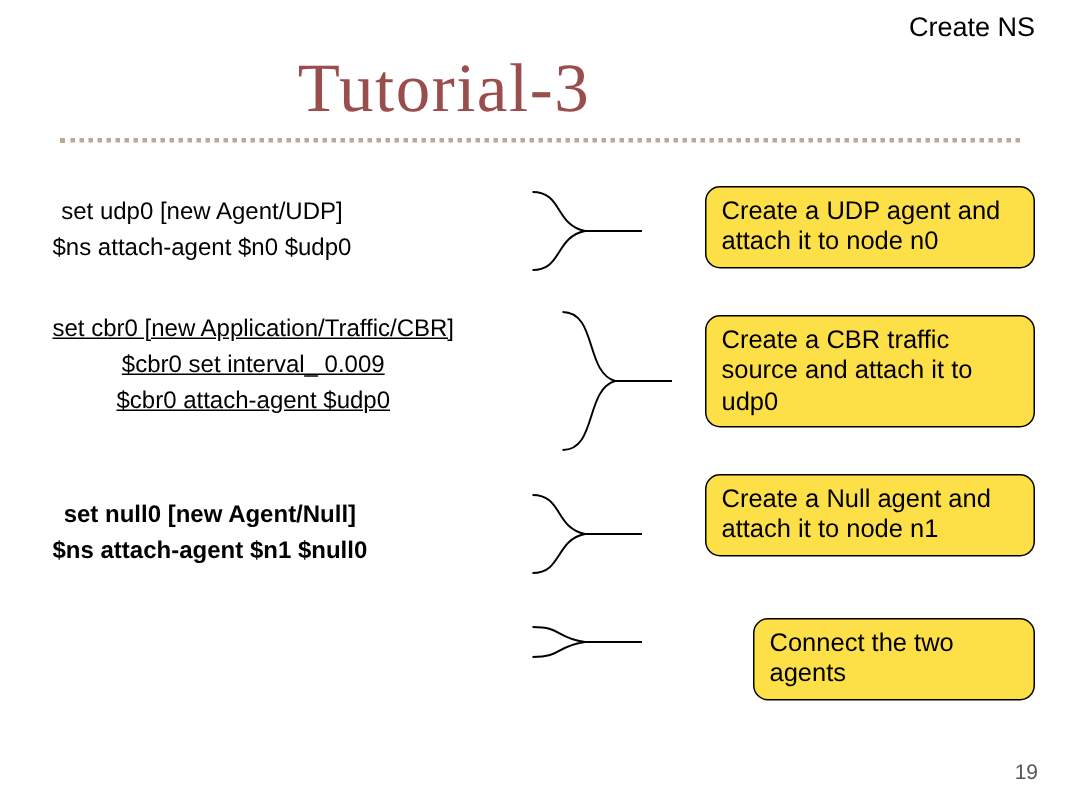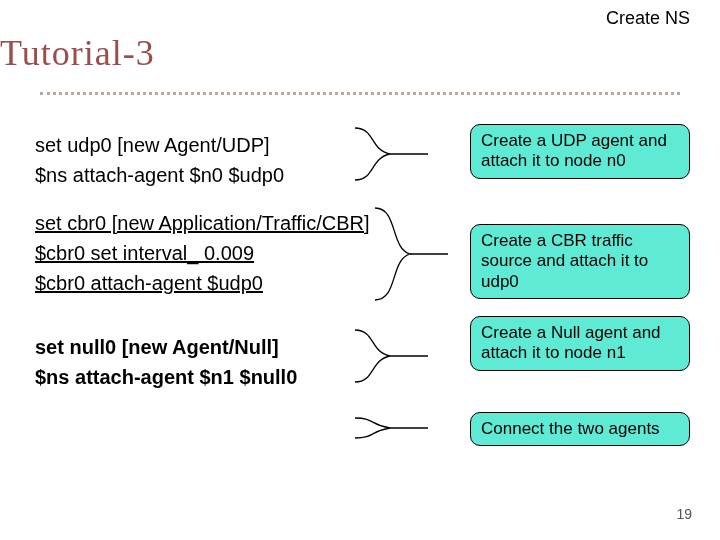--- a/index.html
+++ b/index.html
@@ -22,60 +22,61 @@
     position: absolute;
     top: 8px;
     right: 30px;
     font-size: 18px;
   }
   .title {
     position: absolute;
     top: 32px;
     left: 0;
     width: 592px;
-    text-align: left;
+    text-align: center;
     font-family: "Century", "Bookman Old Style", Georgia, serif;
-    font-size: 36px;
+    font-size: 46px;
     color: #9a4d4d;
     letter-spacing: 1px;
   }
   .divider {
     position: absolute;
     top: 92px;
     left: 40px;
     width: 640px;
     border-top: 3px dotted #b8a99a;
   }
   .code-block {
     position: absolute;
     left: 35px;
-    font-size: 20px;
+    font-size: 16px;
     line-height: 1.5;
+    text-align: center;
   }
   .cb1 { top: 130px; }
   .cb2 { top: 208px; text-decoration: underline; }
   .cb3 { top: 332px; font-weight: bold; }
   .cb4 { top: 418px; }
   
   .callout {
     position: absolute;
     right: 30px;
     width: 220px;
     border: 1.5px solid #000;
     border-radius: 10px;
-    background: #5eead4;
+    background: #fde047;
     padding: 6px 10px;
     font-size: 17px;
     line-height: 1.2;
     box-sizing: border-box;
   }
   .co1 { top: 124px; }
-  .co2 { top: 224px; }
+  .co2 { top: 210px; }
   .co3 { top: 316px; }
-  .co4 { top: 412px; width: 220px; }
+  .co4 { top: 412px; width: 188px; }
   
   .brace {
     position: absolute;
     width: 80px;
   }
   .brace svg { width: 100%; height: 100%; display: block; }
   .brace path { stroke: #000; stroke-width: 1.3; fill: none; }
   .b1 { top: 126px; left: 350px; height: 56px; }
   .b2 { top: 206px; left: 370px; height: 96px; }
   .b3 { top: 328px; left: 350px; height: 56px; }

